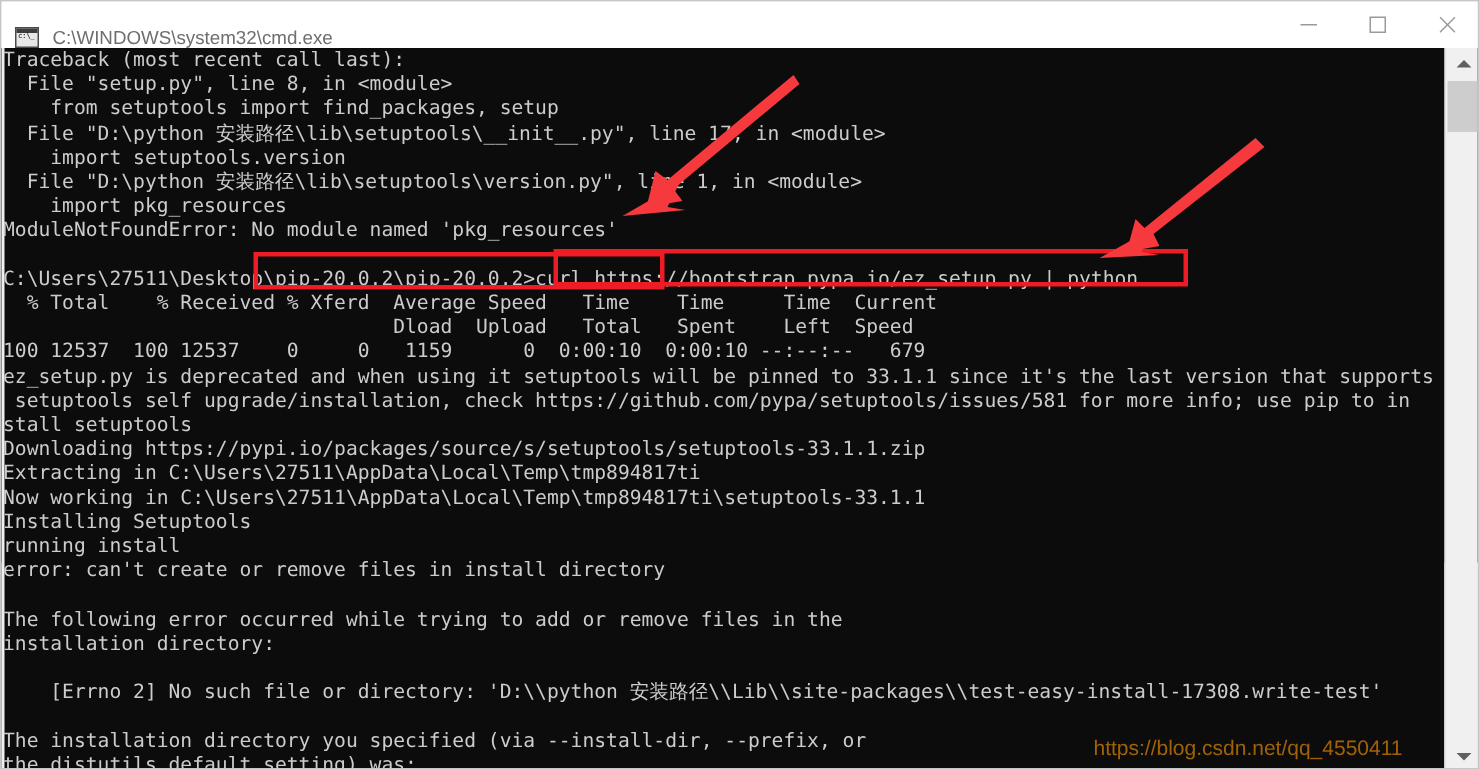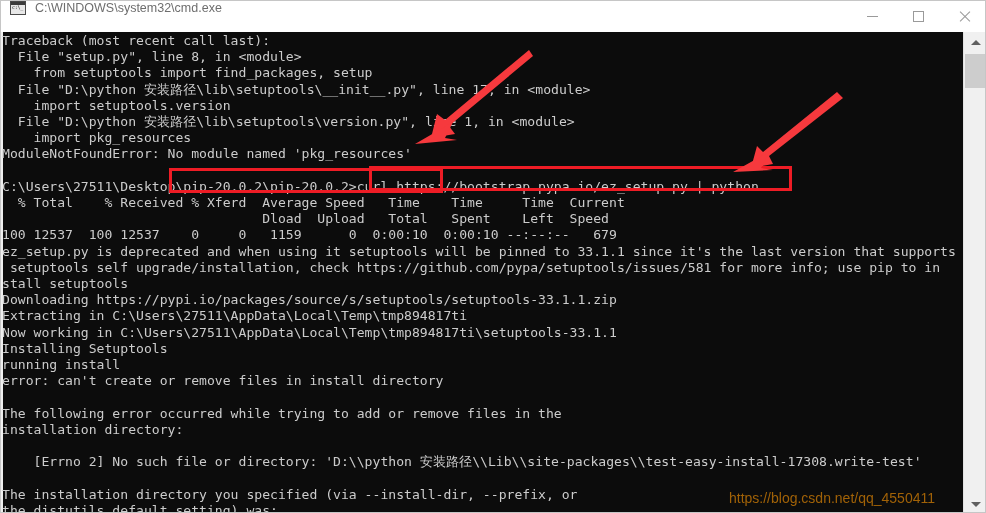--- a/index.html
+++ b/index.html
@@ -25,21 +25,21 @@
   }
 
   
   .titlebar {
     position: absolute;
     left: 0; top: 0;
     width: 986px;
     height: 31px;
     background: #ffffff;
     display: flex;
-    align-items: flex-start;
+    align-items: flex-end;
   }
   .titlebar-left {
     display: flex;
     align-items: center;
     padding-left: 9px;
     flex: 1 1 auto;
     min-width: 0;
   }
   .app-icon {
     width: 16px;

